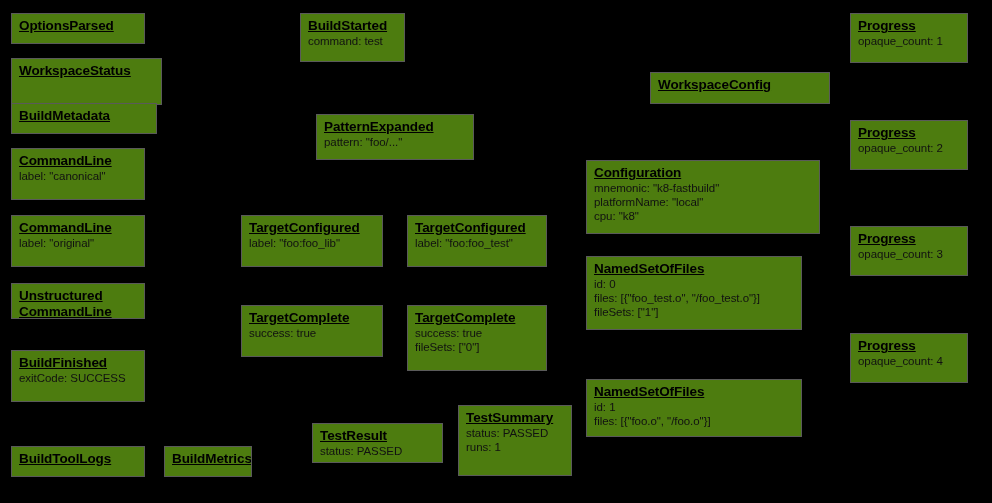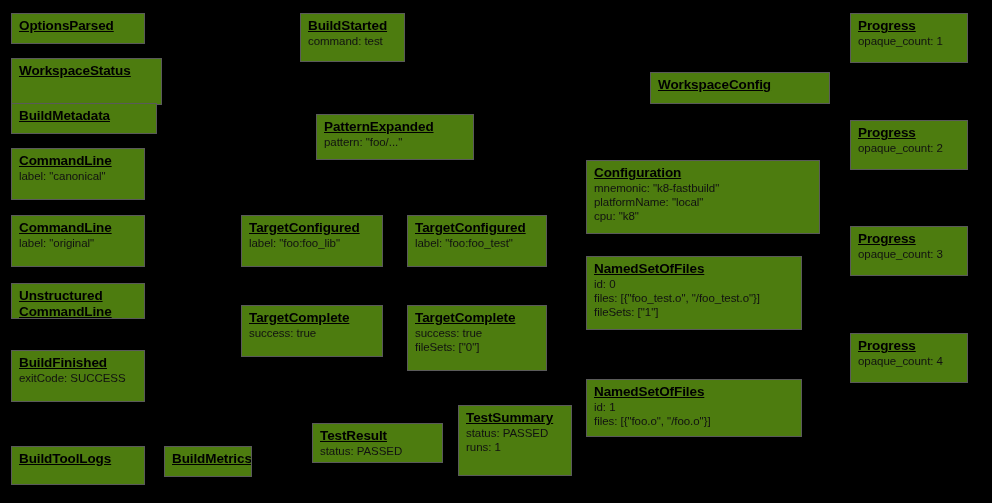--- a/index.html
+++ b/index.html
@@ -94,21 +94,21 @@
     <div class="node" style="left: 11px; top: 283px; width: 134px; height: 36px;">
       <span class="node-title">Unstructured</span>
       <span class="node-title-line">CommandLine</span>
     </div>
     <div class="node" style="left: 11px; top: 350px; width: 134px; height: 52px;">
       <span class="node-title">BuildFinished</span>
       <span class="node-fields">
         <span class="node-field">exitCode: SUCCESS</span>
       </span>
     </div>
-    <div class="node" style="left: 11px; top: 446px; width: 134px; height: 39px;">
+    <div class="node" style="left: 11px; top: 446px; width: 134px; height: 31px;">
       <span class="node-title">BuildToolLogs</span>
     </div>
     <div class="node" style="left: 164px; top: 446px; width: 88px; height: 31px;">
       <span class="node-title">BuildMetrics</span>
     </div>
     <div class="node" style="left: 300px; top: 13px; width: 105px; height: 49px;">
       <span class="node-title">BuildStarted</span>
       <span class="node-fields">
         <span class="node-field">command: test</span>
       </span>

